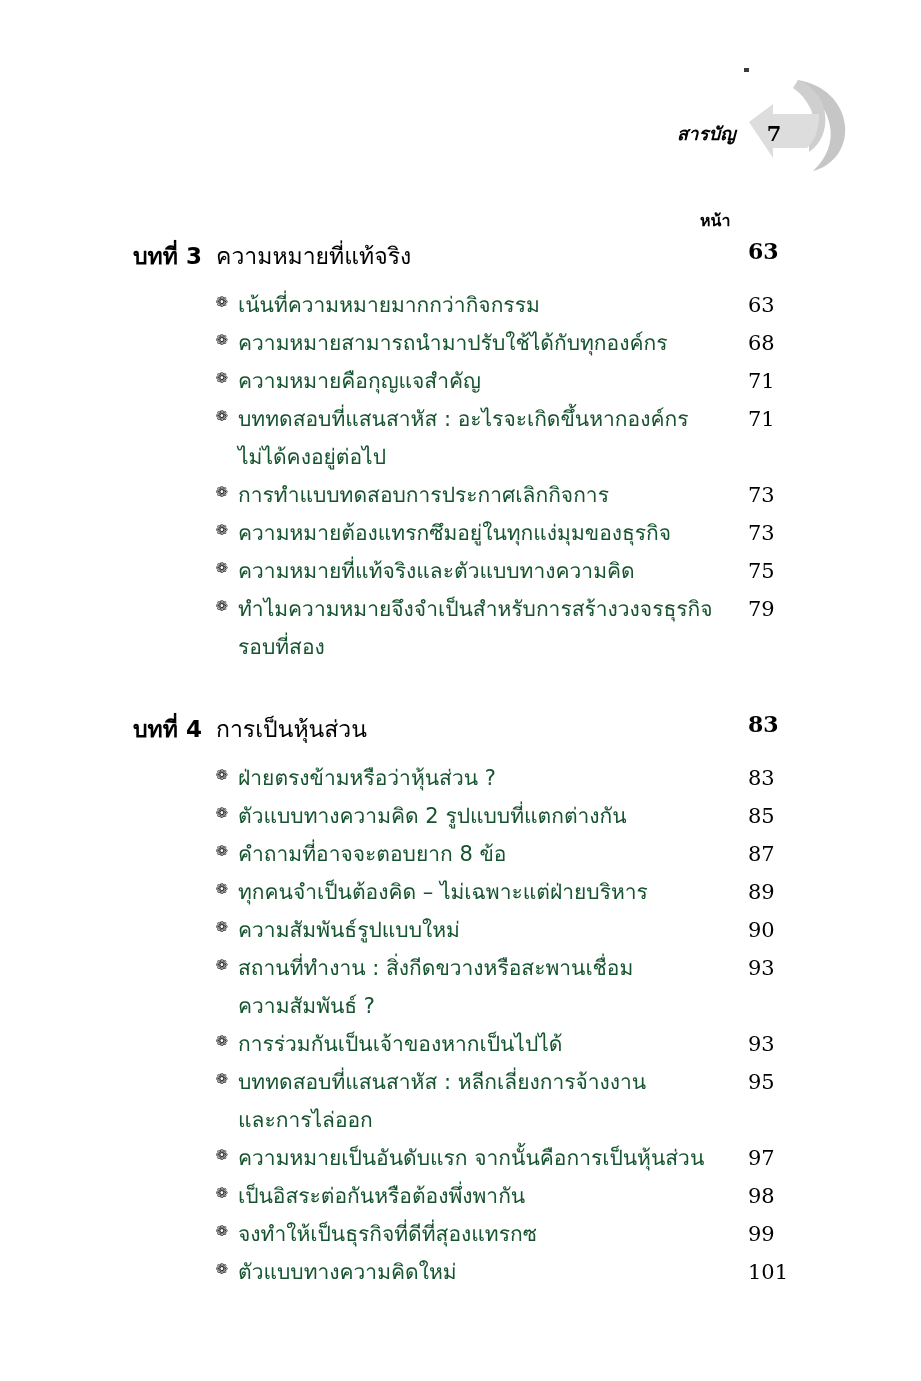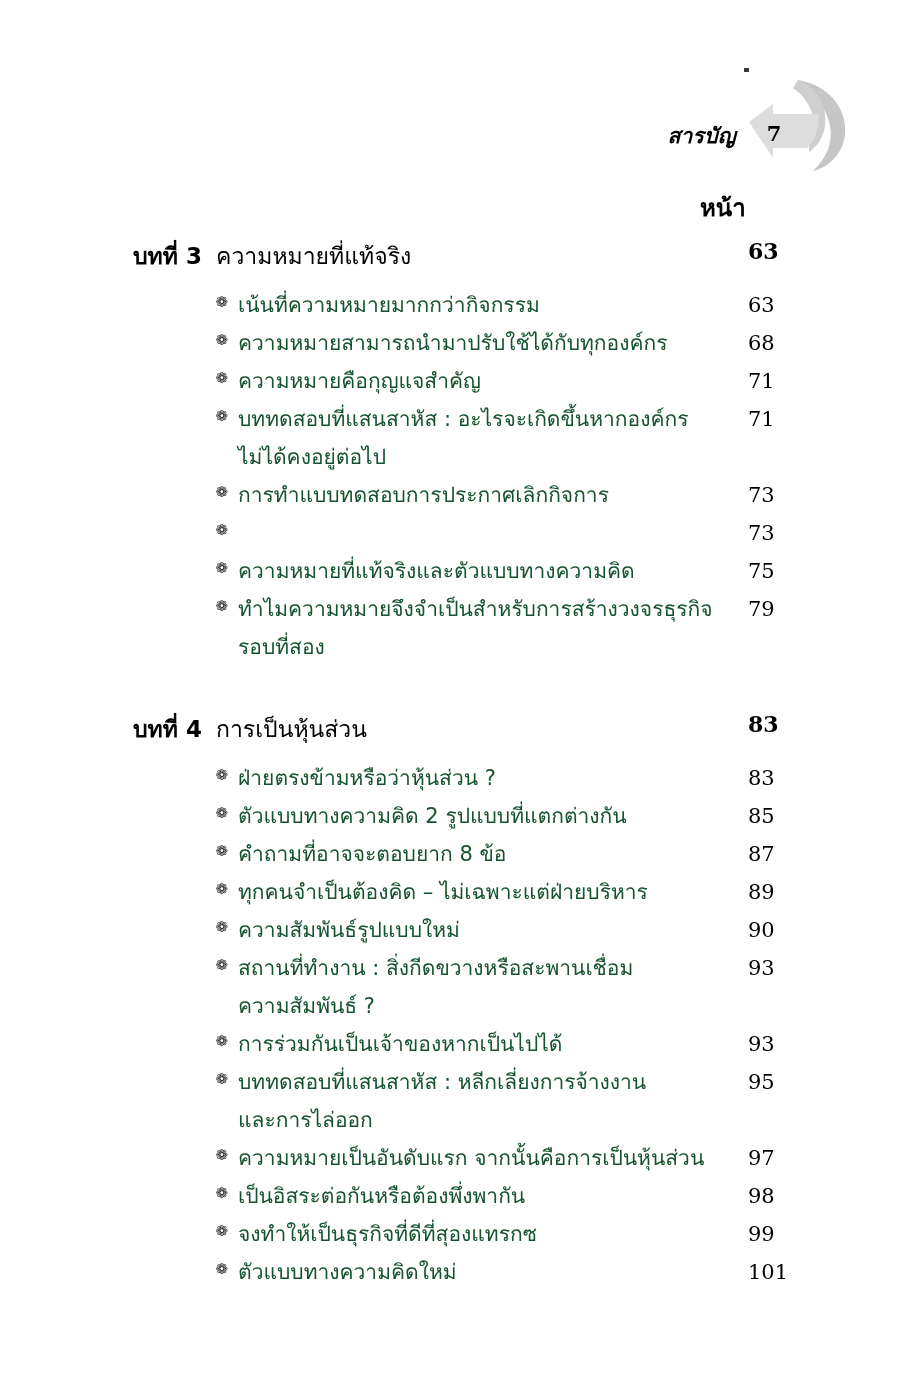--- a/index.html
+++ b/index.html
@@ -50,21 +50,21 @@
 
   .header-label {
     position: absolute;
     left: 604px;
     top: 119px;
     width: 132px;
     text-align: right;
     font-family: "DejaVu Sans", "Liberation Sans", sans-serif;
     font-style: italic;
     font-weight: bold;
-    font-size: 21px;
+    font-size: 18px;
     letter-spacing: 0.3px;
     color: #000000;
     white-space: nowrap;
   }
 
   .header-pagenum {
     position: absolute;
     left: 757px;
     top: 121px;
     width: 34px;
@@ -72,24 +72,24 @@
     font-family: "DejaVu Serif", "Liberation Serif", serif;
     font-weight: bold;
     font-size: 21px;
     color: #000000;
   }
 
   
   .col-heading {
     position: absolute;
     left: 700px;
-    top: 188px;
+    top: 208px;
     width: 120px;
     text-align: left;
-    font-size: 24px;
+    font-size: 16px;
     font-weight: bold;
     color: #000000;
     white-space: nowrap;
   }
 
   
   .toc {
     position: absolute;
     left: 0;
     top: 233px;
@@ -253,20 +253,23 @@
           </div>
           <div class="entry" style="height: 38px;">
             <span class="entry-bullet">❁</span>
             <span class="entry-text">
               <span class="cont">การทำแบบทดสอบการประกาศเลิกกิจการ</span>
             </span>
             <span class="entry-page">73</span>
           </div>
           <div class="entry" style="height: 38px;">
             <span class="entry-bullet">❁</span>
+            <span class="entry-text">
+              <span class="cont">ความหมายต้องแทรกซึมอยู่ในทุกแง่มุมของธุรกิจ</span>
+            </span>
             <span class="entry-page">73</span>
           </div>
           <div class="entry" style="height: 38px;">
             <span class="entry-bullet">❁</span>
             <span class="entry-text">
               <span class="cont">ความหมายที่แท้จริงและตัวแบบทางความคิด</span>
             </span>
             <span class="entry-page">75</span>
           </div>
           <div class="entry" style="height: 76px;">

